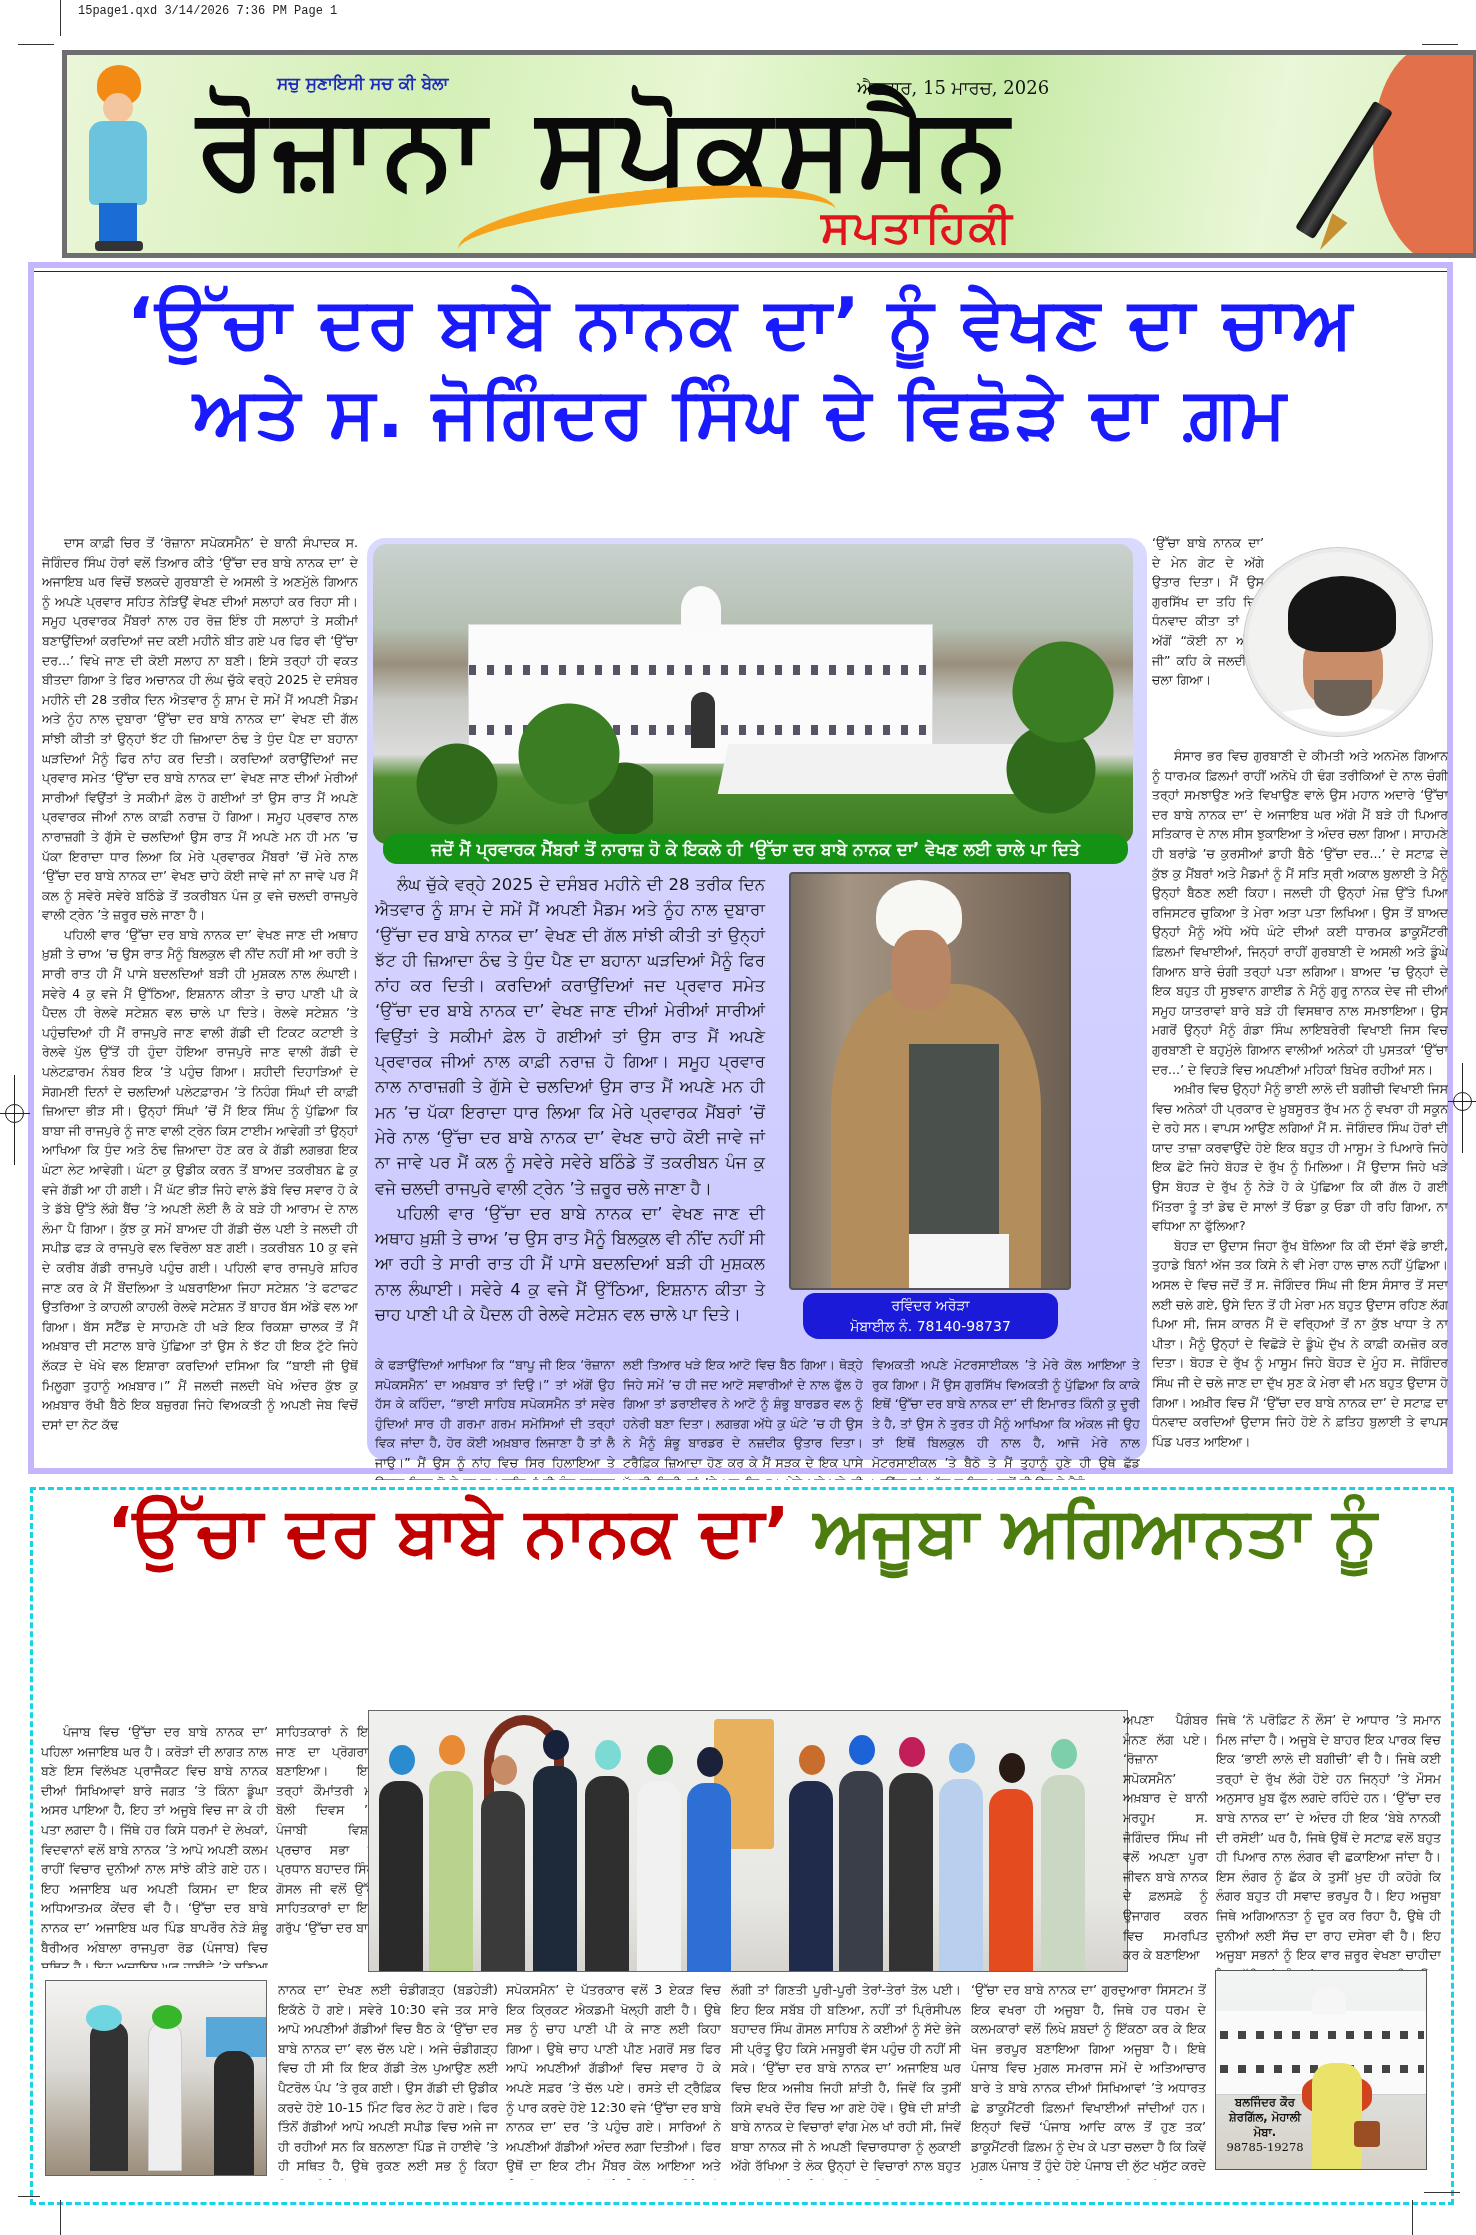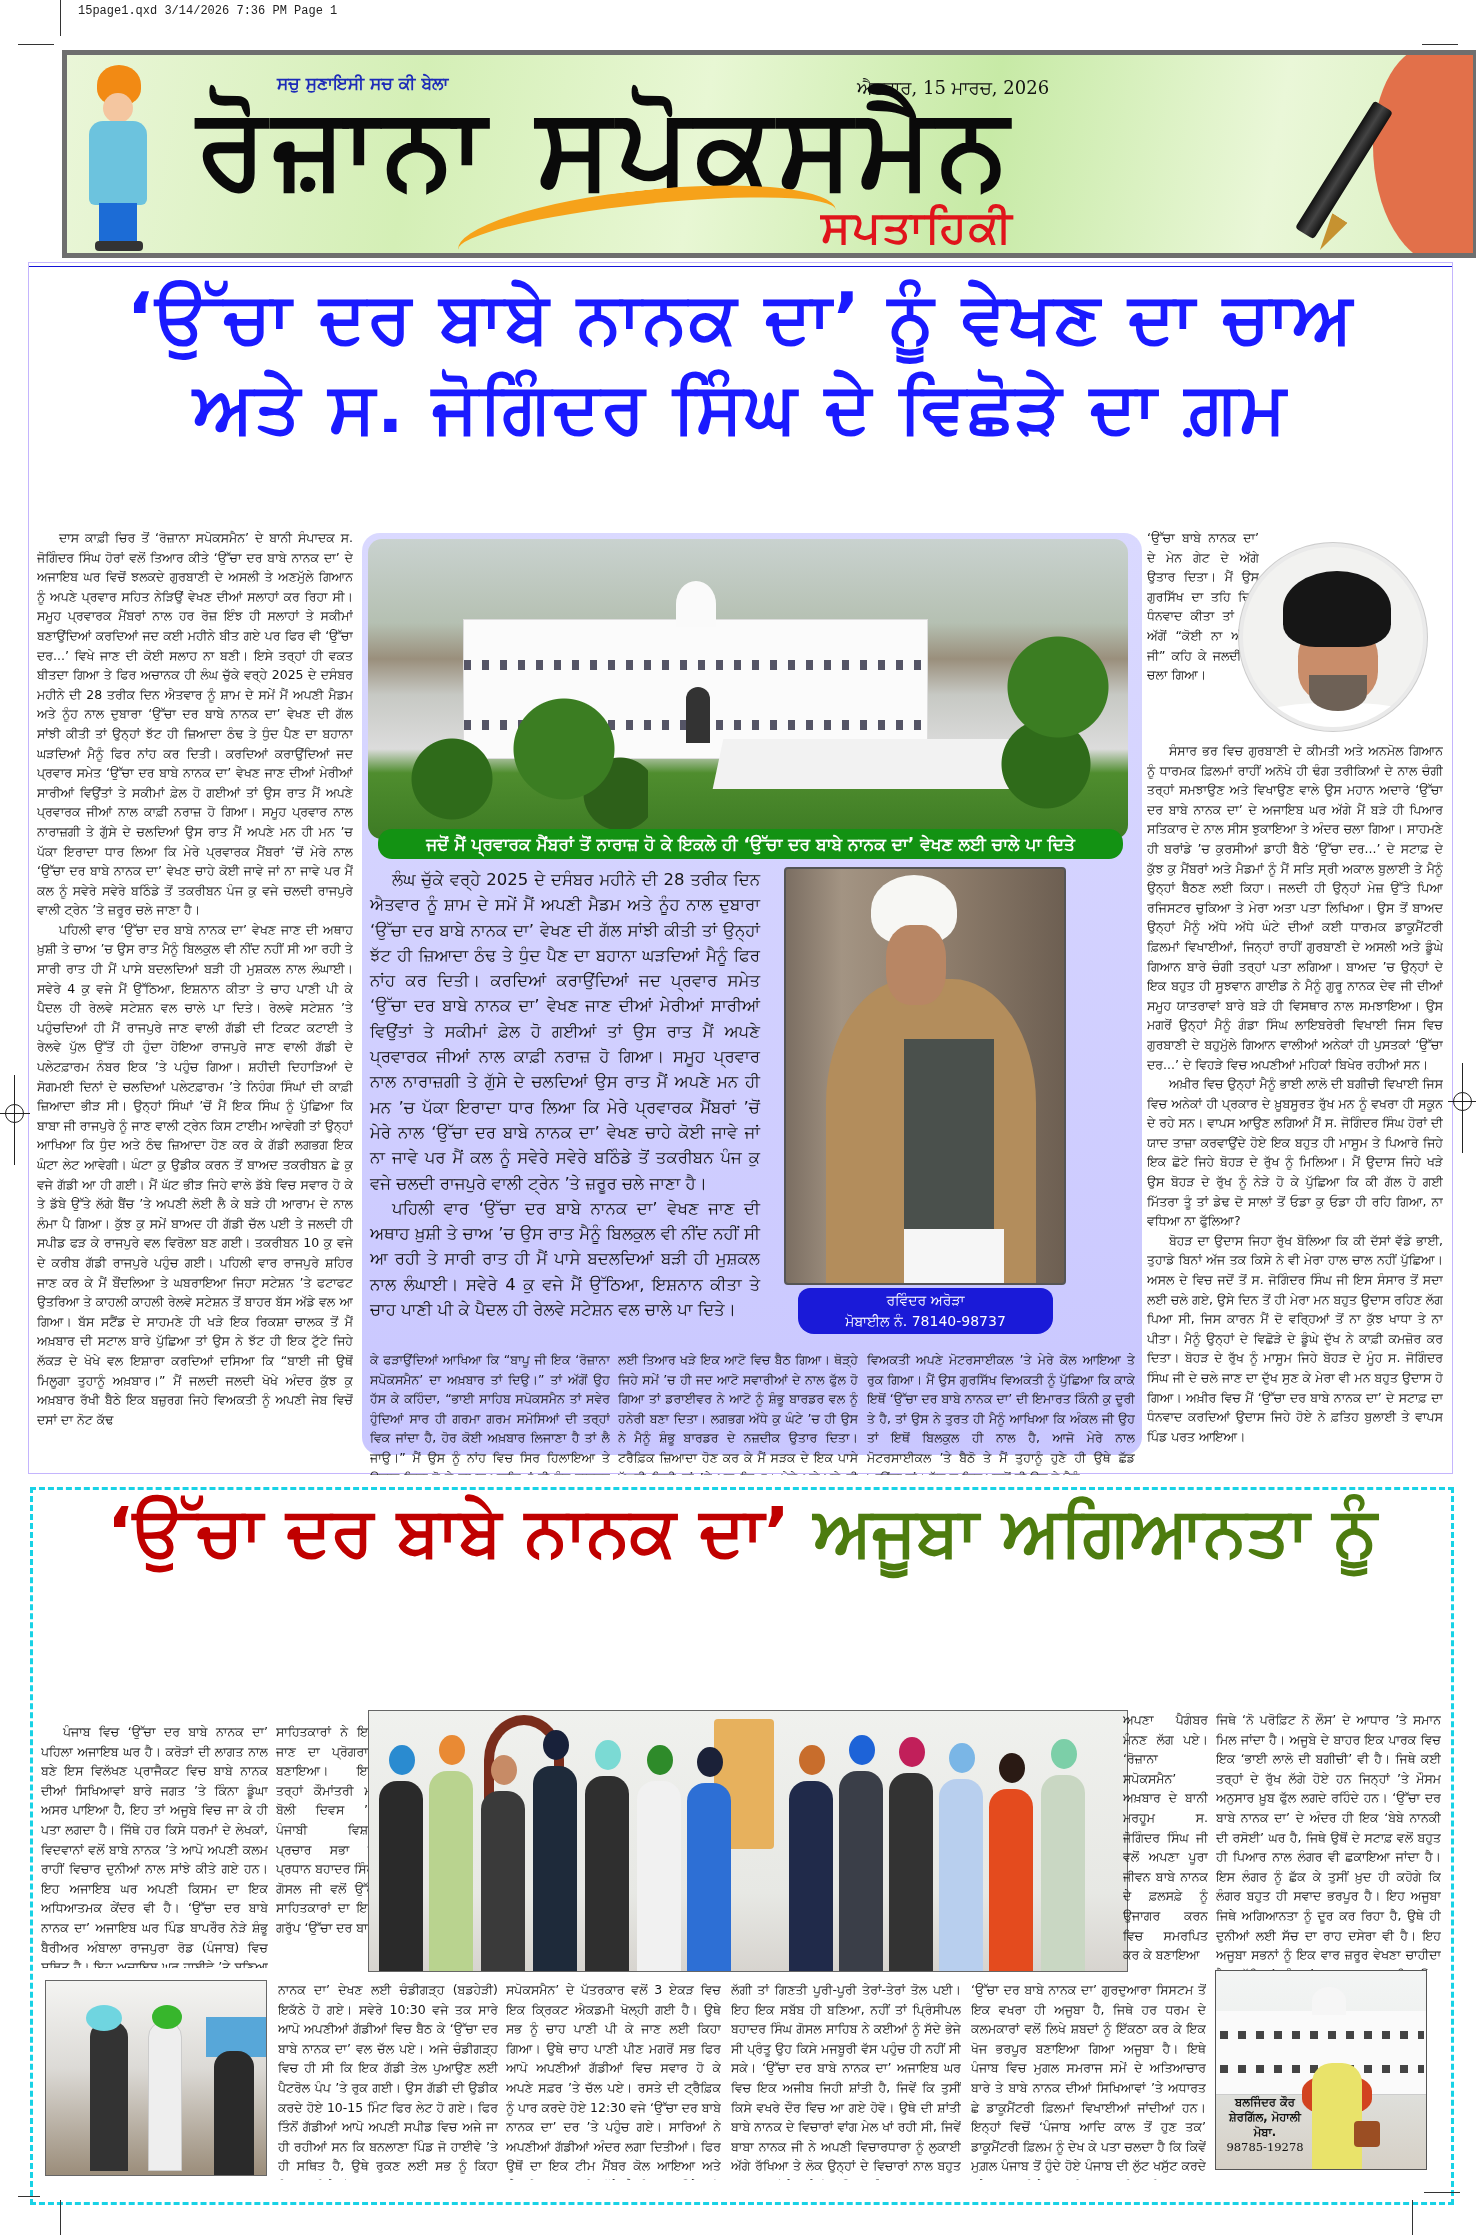--- a/index.html
+++ b/index.html
@@ -22,21 +22,21 @@
   .date { position: absolute; left: 790px; top: 22px; font-size: 18px; color: #111; font-family: "DejaVu Serif", serif; }
   .title { position: absolute; left: 130px; top: 36px; font-size: 112px; font-weight: bold; color: #0a0a0a; letter-spacing: 6px; line-height: 1; }
   .swoosh { position: absolute; left: 390px; top: 135px; width: 380px; height: 80px; border-top: 14px solid #f6a21a; border-radius: 70% 70% 0 0; transform: rotate(-6deg); }
   .weekly { position: absolute; left: 745px; top: 146px; font-size: 44px; font-weight: bold; color: #e0141b; letter-spacing: 2px; margin-left: 9px; }
   .pen-hand { position: absolute; right: 0; top: 0; width: 170px; height: 208px; }
   .pen-hand .hand { position: absolute; right: -30px; top: -10px; width: 130px; height: 220px; background: #e2704a; border-radius: 50% 0 0 60%; }
   .pen-hand .pen { position: absolute; left: 30px; top: 40px; width: 22px; height: 150px; background: linear-gradient(90deg, #111, #444, #111); transform: rotate(32deg); border-radius: 4px; }
   .pen-hand .nib { position: absolute; left: 18px; top: 160px; width: 18px; height: 38px; background: #c69230; clip-path: polygon(0 0,100% 0,50% 100%); transform: rotate(32deg); }
 
   
-  .story1 { position: absolute; left: 28px; top: 262px; width: 1425px; height: 1212px; border: 1px solid #c4b5fd; }
+  .story1 { position: absolute; left: 28px; top: 262px; width: 1425px; height: 1212px; border: 6px solid #c4b5fd; }
   .story1 .rule { position: absolute; left: 0; right: 0; top: 0; height: 4px; border-bottom: 1px solid #1414d8; }
   .headline1 { position: absolute; left: 0; right: 0; text-align: center; font-weight: bold; color: #1a1aff; line-height: 1; }
   .hl1a { top: 20px; font-size: 70px; letter-spacing: 2px; }
   .hl1b { top: 110px; font-size: 70px; letter-spacing: 2px; }
 
   .col { position: absolute; font-size: 12.5px; line-height: 19.6px; text-align: justify; color: #161616; }
   .col p { text-indent: 22px; }
   .s1c1 { left: 8px; top: 265px; width: 316px; height: 940px; overflow: hidden; }
 
   .photo-panel { position: absolute; left: 333px; top: 270px; width: 780px; height: 922px; border-radius: 18px;

